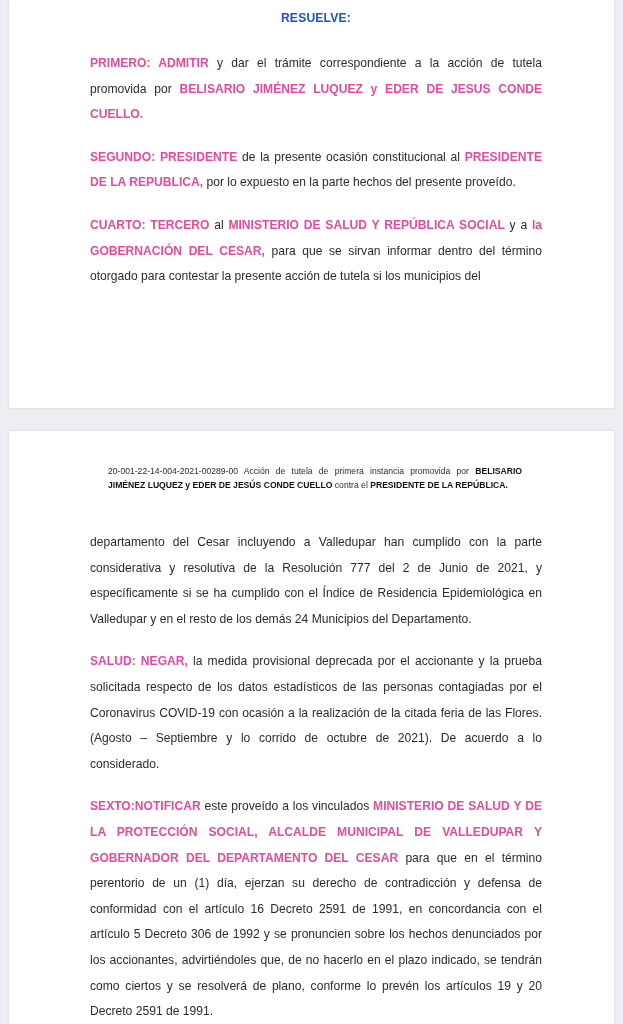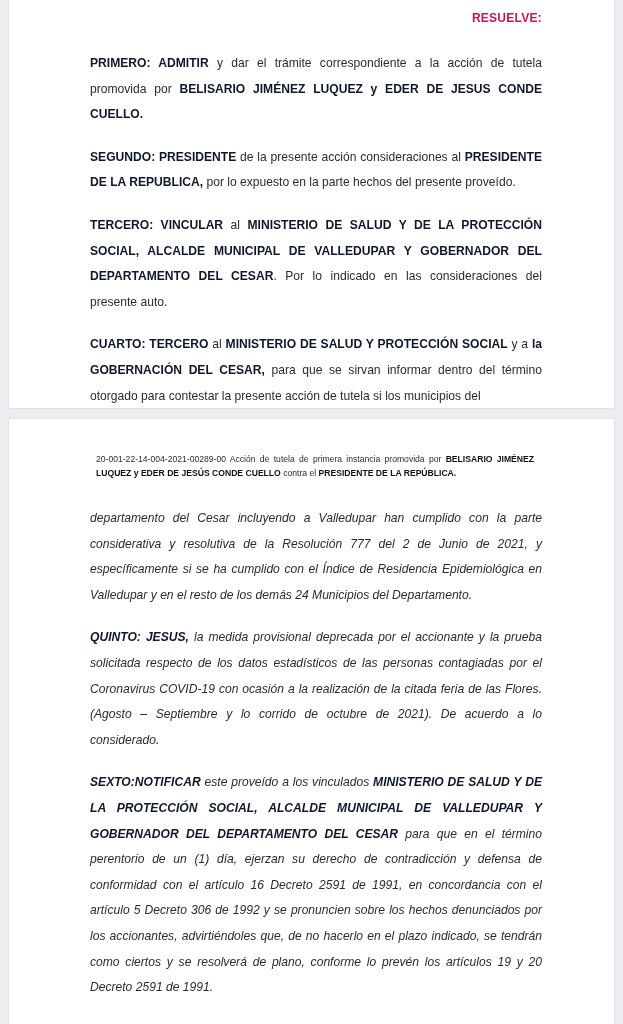--- a/index.html
+++ b/index.html
@@ -48,85 +48,83 @@
     font-size: 12.1px;
     line-height: 25.6px;
     color: #2b2b2b;
     text-align: justify;
     margin: 0 0 17px 0;
     -webkit-hyphens: none;
     hyphens: none;
   }
   .p-body b, .p-body strong {
     font-weight: bold;
-    color: #0f172a;
+    color: #ec4899;
   }
   .center-head {
-    text-align: right;
+    text-align: center;
     font-weight: bold;
     font-size: 12.1px;
-    color: #be185d;
+    color: #1d4ed8;
     letter-spacing: 0.2px;
   }
   .resuelve {
     padding-top: 11px;
     margin-bottom: 26px;
   }
   .hdr-note {
     font-size: 8.6px;
     line-height: 13.5px;
     color: #2b2b2b;
     text-align: justify;
-    margin: 0;
+    margin: 12px;
     padding-top: 34px;
     padding-left: 6px;
     padding-right: 8px;
   }
   .hdr-note b {
     font-weight: bold;
     color: #111;
   }
   .body-start {
     padding-top: 26px;
-    font-style: italic;
   }
 </style>
 </head>
 <body>
 
 <div class="doc-viewer">
 
   <div class="page page-one">
     <div class="page-inner">
 
       <div class="center-head resuelve">RESUELVE:</div>
 
       <p class="p-body"><b>PRIMERO: ADMITIR</b><span> y dar el trámite correspondiente a la acción de tutela promovida por </span><b>BELISARIO JIMÉNEZ LUQUEZ y EDER DE JESUS CONDE CUELLO.</b></p>
 
-      <p class="p-body"><b>SEGUNDO: PRESIDENTE</b><span> de la presente acción consideraciones al </span><b>PRESIDENTE DE LA REPUBLICA,</b><span> por lo expuesto en la parte hechos del presente proveído.</span></p>
+      <p class="p-body"><b>SEGUNDO: PRESIDENTE</b><span> de la presente ocasión constitucional al </span><b>PRESIDENTE DE LA REPUBLICA,</b><span> por lo expuesto en la parte hechos del presente proveído.</span></p>
 
-      <p class="p-body"><b>TERCERO: VINCULAR</b><span> al </span><b>MINISTERIO DE SALUD Y DE LA PROTECCIÓN SOCIAL, ALCALDE MUNICIPAL DE VALLEDUPAR Y GOBERNADOR DEL DEPARTAMENTO DEL CESAR</b><span>. Por lo indicado en las consideraciones del presente auto.</span></p>
 
-      <p class="p-body"><b>CUARTO: TERCERO</b><span> al </span><b>MINISTERIO DE SALUD Y PROTECCIÓN SOCIAL</b><span> y a </span><b>la GOBERNACIÓN DEL CESAR,</b><span> para que se sirvan informar dentro del término otorgado para contestar la presente acción de tutela si los municipios del</span></p>
+      <p class="p-body"><b>CUARTO: TERCERO</b><span> al </span><b>MINISTERIO DE SALUD Y REPÚBLICA SOCIAL</b><span> y a </span><b>la GOBERNACIÓN DEL CESAR,</b><span> para que se sirvan informar dentro del término otorgado para contestar la presente acción de tutela si los municipios del</span></p>
 
     </div>
   </div>
 
   <div class="page-gap"></div>
 
   <div class="page page-two">
     <div class="page-inner">
 
       <p class="hdr-note"><span>20-001-22-14-004-2021-00289-00 Acción de tutela de primera instancia promovida por </span><b>BELISARIO JIMÉNEZ LUQUEZ y EDER DE JESÚS CONDE CUELLO</b><span> contra el </span><b>PRESIDENTE DE LA REPÚBLICA.</b></p>
 
       <div class="body-start">
 
         <p class="p-body"><span>departamento del Cesar incluyendo a Valledupar han cumplido con la parte considerativa y resolutiva de la Resolución 777 del 2 de Junio de 2021, y específicamente si se ha cumplido con el Índice de Residencia Epidemiológica en Valledupar y en el resto de los demás 24 Municipios del Departamento.</span></p>
 
-        <p class="p-body"><b>QUINTO: JESUS,</b><span> la medida provisional deprecada por el accionante y la prueba solicitada respecto de los datos estadísticos de las personas contagiadas por el Coronavirus COVID-19 con ocasión a la realización de la citada feria de las Flores. (Agosto – Septiembre y lo corrido de octubre de 2021). De acuerdo a lo considerado.</span></p>
+        <p class="p-body"><b>SALUD: NEGAR,</b><span> la medida provisional deprecada por el accionante y la prueba solicitada respecto de los datos estadísticos de las personas contagiadas por el Coronavirus COVID-19 con ocasión a la realización de la citada feria de las Flores. (Agosto – Septiembre y lo corrido de octubre de 2021). De acuerdo a lo considerado.</span></p>
 
         <p class="p-body"><b>SEXTO:NOTIFICAR</b><span> este proveído a los vinculados </span><b>MINISTERIO DE SALUD Y DE LA PROTECCIÓN SOCIAL, ALCALDE MUNICIPAL DE VALLEDUPAR Y GOBERNADOR DEL DEPARTAMENTO DEL CESAR</b><span> para que en el término perentorio de un (1) día, ejerzan su derecho de contradicción y defensa de conformidad con el artículo 16 Decreto 2591 de 1991, en concordancia con el artículo 5 Decreto 306 de 1992 y se pronuncien sobre los hechos denunciados por los accionantes, advirtiéndoles que, de no hacerlo en el plazo indicado, se tendrán como ciertos y se resolverá de plano, conforme lo prevén los artículos 19 y 20 Decreto 2591 de 1991.</span></p>
 
       </div>
 
     </div>
   </div>
 
 </div>
 

